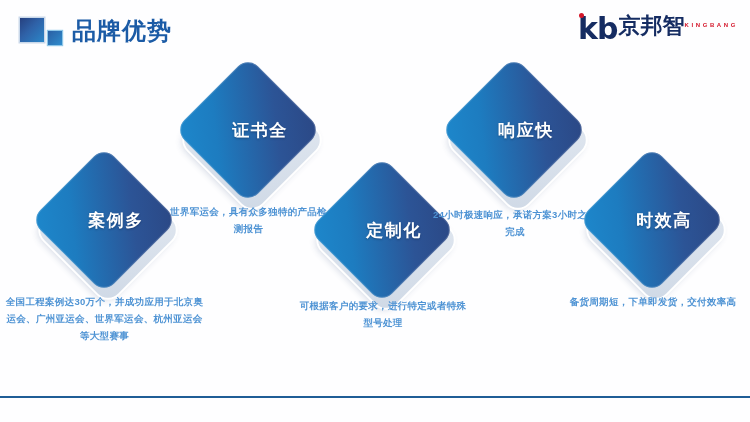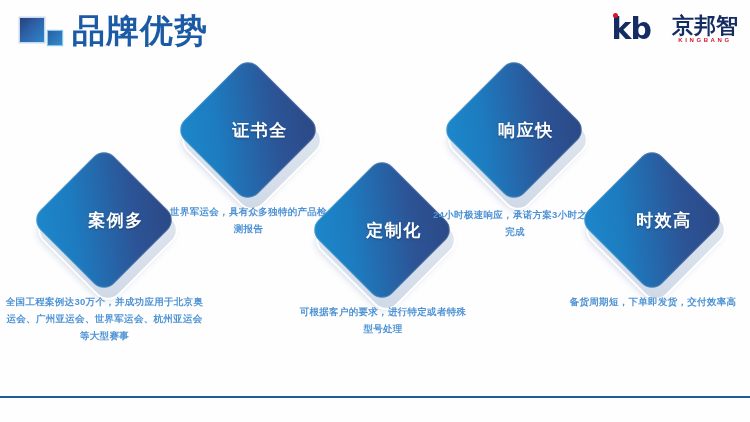--- a/index.html
+++ b/index.html
@@ -40,21 +40,21 @@
   .sq-small {
     position: absolute;
     left: 48px; top: 31px;
     width: 14px; height: 14px;
     background: linear-gradient(135deg, #2a5fa4 0%, #2f8ccd 100%);
     box-shadow: 0 0 0 1.2px #8ec6e8;
   }
   .page-title {
     position: absolute;
     left: 72px; top: 14px;
-    font-size: 33px;
+    font-size: 24px;
     font-weight: bold;
     color: #1b5ba6;
     letter-spacing: 1px;
     line-height: 34px;
     white-space: nowrap;
   }
 
   
   .logo {
     position: absolute;
@@ -73,23 +73,23 @@
     font-family: "DejaVu Sans", sans-serif;
   }
   .logo-dot {
     position: absolute;
     left: 1px; top: -1px;
     width: 5px; height: 5px;
     border-radius: 50%;
     background: #d4162a;
   }
   .logo-cn-wrap {
-    margin-left: 21px;
-    display: flex;
-    flex-direction: column;
+    margin-left: 1px;
+    display: flex;
+    flex-direction: row;
     align-items: center;
   }
   .logo-cn {
     font-size: 22px;
     font-weight: bold;
     color: #152c62;
     line-height: 23px;
     letter-spacing: 0px;
   }
   .logo-en {
@@ -154,21 +154,21 @@
   }
 
   
   .card-1 { left: 52px; top: 168px; }
   .card-1 .desc { left: -50px; top: 125px; width: 205px; }
 
   .card-2 { left: 196px; top: 78px; }
   .card-2 .desc { left: -30px; top: 125px; width: 165px; }
 
   .card-3 { left: 330px; top: 178px; }
-  .card-3 .desc { left: -32px; top: 125px; width: 170px; }
+  .card-3 .desc { left: -32px; top: 119px; width: 170px; }
 
   .card-4 { left: 462px; top: 78px; }
   .card-4 .desc { left: -32px; top: 128px; width: 170px; }
 
   .card-5 { left: 600px; top: 168px; }
   .card-5 .desc { left: -32px; top: 125px; width: 170px; }
 
   
   .footer {
     position: absolute;

